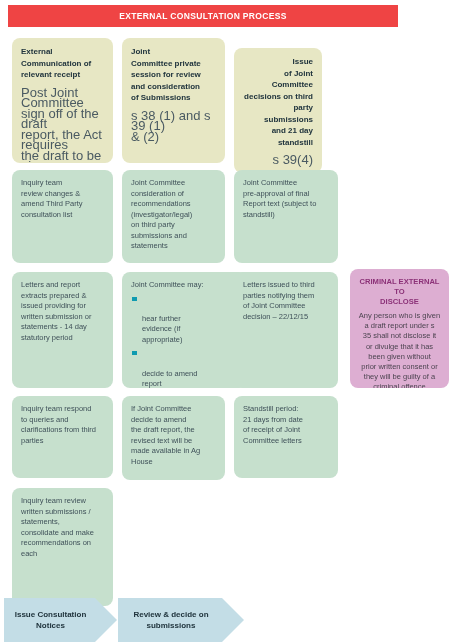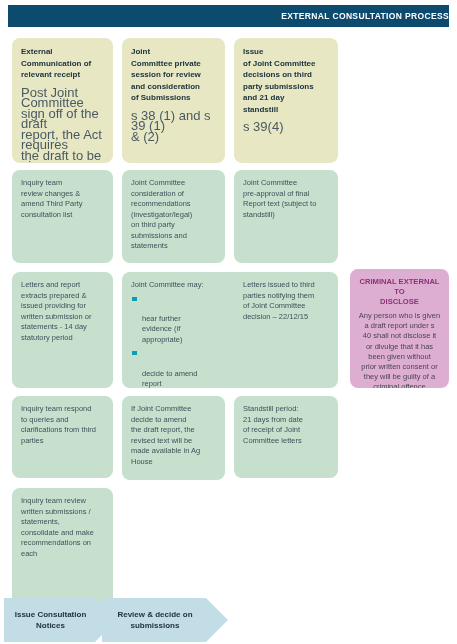--- a/index.html
+++ b/index.html
@@ -14,26 +14,26 @@
     color: #3d4b52;
     overflow: hidden;
     position: relative;
   }
 
   
   #header-banner {
     position: absolute;
     left: 8px;
     top: 5px;
-    width: 441px;
+    width: 390px;
     height: 22px;
-    background: #0c4a6e;
+    background: #ef4444;
     display: flex;
     align-items: center;
-    justify-content: flex-end;
+    justify-content: center;
   }
   #header-banner .banner-text {
     color: #ffffff;
     font-size: 8.5px;
     font-weight: bold;
     letter-spacing: 0.35px;
   }
 
   
   .card {
@@ -241,21 +241,21 @@
 
 <div class="card mint" style="left:122px; top:396px; width:103px; height:84px;">
   <p class="card-body">If Joint Committee
 decide to amend
 the draft report, the
 revised text will be
 made available in Ag
 House</p>
 </div>
 
-<div class="card cream" style="left:234px; top:38px; width:104px; height:125px;">
+<div class="card cream" style="left:234px; top:48px; width:88px; height:125px;text-align:right;">
   <p class="card-title">Issue
 of Joint Committee
 decisions on third
 party submissions
 and 21 day
 standstill</p>
   <p class="card-sub">s 39(4)</p>
 </div>
 
 <div class="card mint" style="left:234px; top:170px; width:104px; height:93px;">
@@ -277,30 +277,30 @@
 21 days from date
 of receipt of Joint
 Committee letters</p>
 </div>
 
 <div class="card purple" style="left:350px; top:269px; width:99px; height:119px; padding:6px 5px;">
   <p class="callout-title">CRIMINAL EXTERNAL TO
 DISCLOSE</p>
   <p class="callout-body">Any person who is given
 a draft report under s
-40 shall not disclose it
+35 shall not disclose it
 or divulge that it has
 been given without
 prior written consent or
 they will be guilty of a
 criminal offence</p>
 </div>
 
 <div id="process-arrows">
   <div class="arrow" style="left:4px; width:113px;">
     <span class="arrow-label">Issue Consultation
 Notices</span>
   </div>
-  <div class="arrow" style="left:102px; width:126px;">
+  <div class="arrow" style="left:118px; width:126px;">
     <span class="arrow-label">Review &amp; decide on
 submissions</span>
   </div>
 </div>
 
 </body></html>

